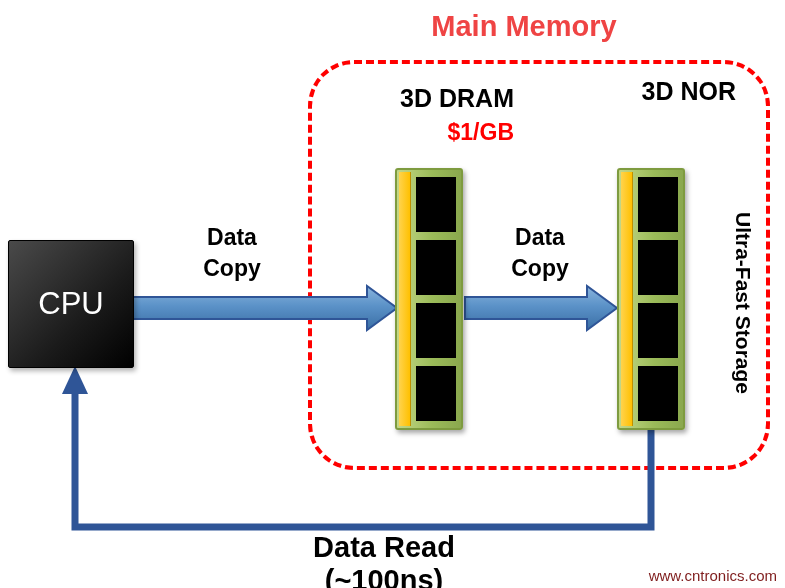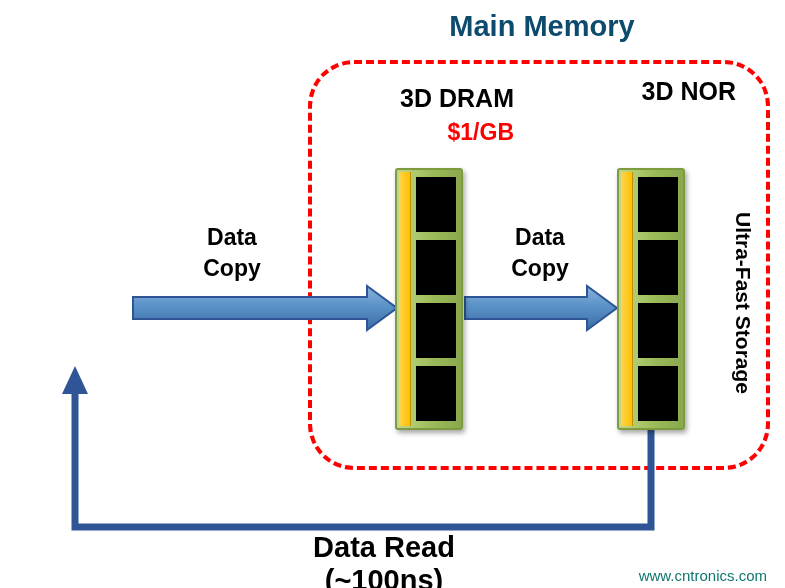--- a/index.html
+++ b/index.html
@@ -11,25 +11,25 @@
   .stage {
     position: relative;
     width: 785px;
     height: 588px;
     background: #ffffff;
     overflow: hidden;
   }
 
   .title {
     position: absolute;
-    left: 377px; top: 10px; width: 330px;
+    left: 359px; top: 10px; width: 330px;
     text-align: center;
     font-size: 29px;
     font-weight: 700;
-    color: #0c4a6e;
+    color: #ef4444;
   }
 
   .dashed-box {
     position: absolute;
     left: 308px; top: 60px;
     width: 462px; height: 410px;
     border: 4px dashed #ff0000;
     border-radius: 46px;
   }
 
@@ -139,23 +139,23 @@
 
   .overlay-svg {
     position: absolute;
     left: 0; top: 0;
     width: 785px; height: 588px;
     pointer-events: none;
   }
 
   .watermark {
     position: absolute;
-    right: 18px; bottom: 4px;
+    right: 8px; bottom: 4px;
     font-size: 15px;
-    color: #0f766e;
+    color: #7f1d1d;
   }
 </style>
 </head>
 <body>
 
 <div class="stage">
 
   <div class="title">Main Memory</div>
 
   <div class="dashed-box"></div>
@@ -191,20 +191,21 @@
   <div class="chip chip-nor">
     <div class="chip-strip"></div>
     <div class="chip-cells">
       <div class="cell"></div>
       <div class="cell"></div>
       <div class="cell"></div>
       <div class="cell"></div>
     </div>
   </div>
 
+  <div class="cpu">CPU</div>
 
   <div class="arrow-label write-label">
     <div>Data</div>
     <div>Copy</div>
   </div>
   <div class="arrow-label copy-label">
     <div>Data</div>
     <div>Copy</div>
   </div>
 

